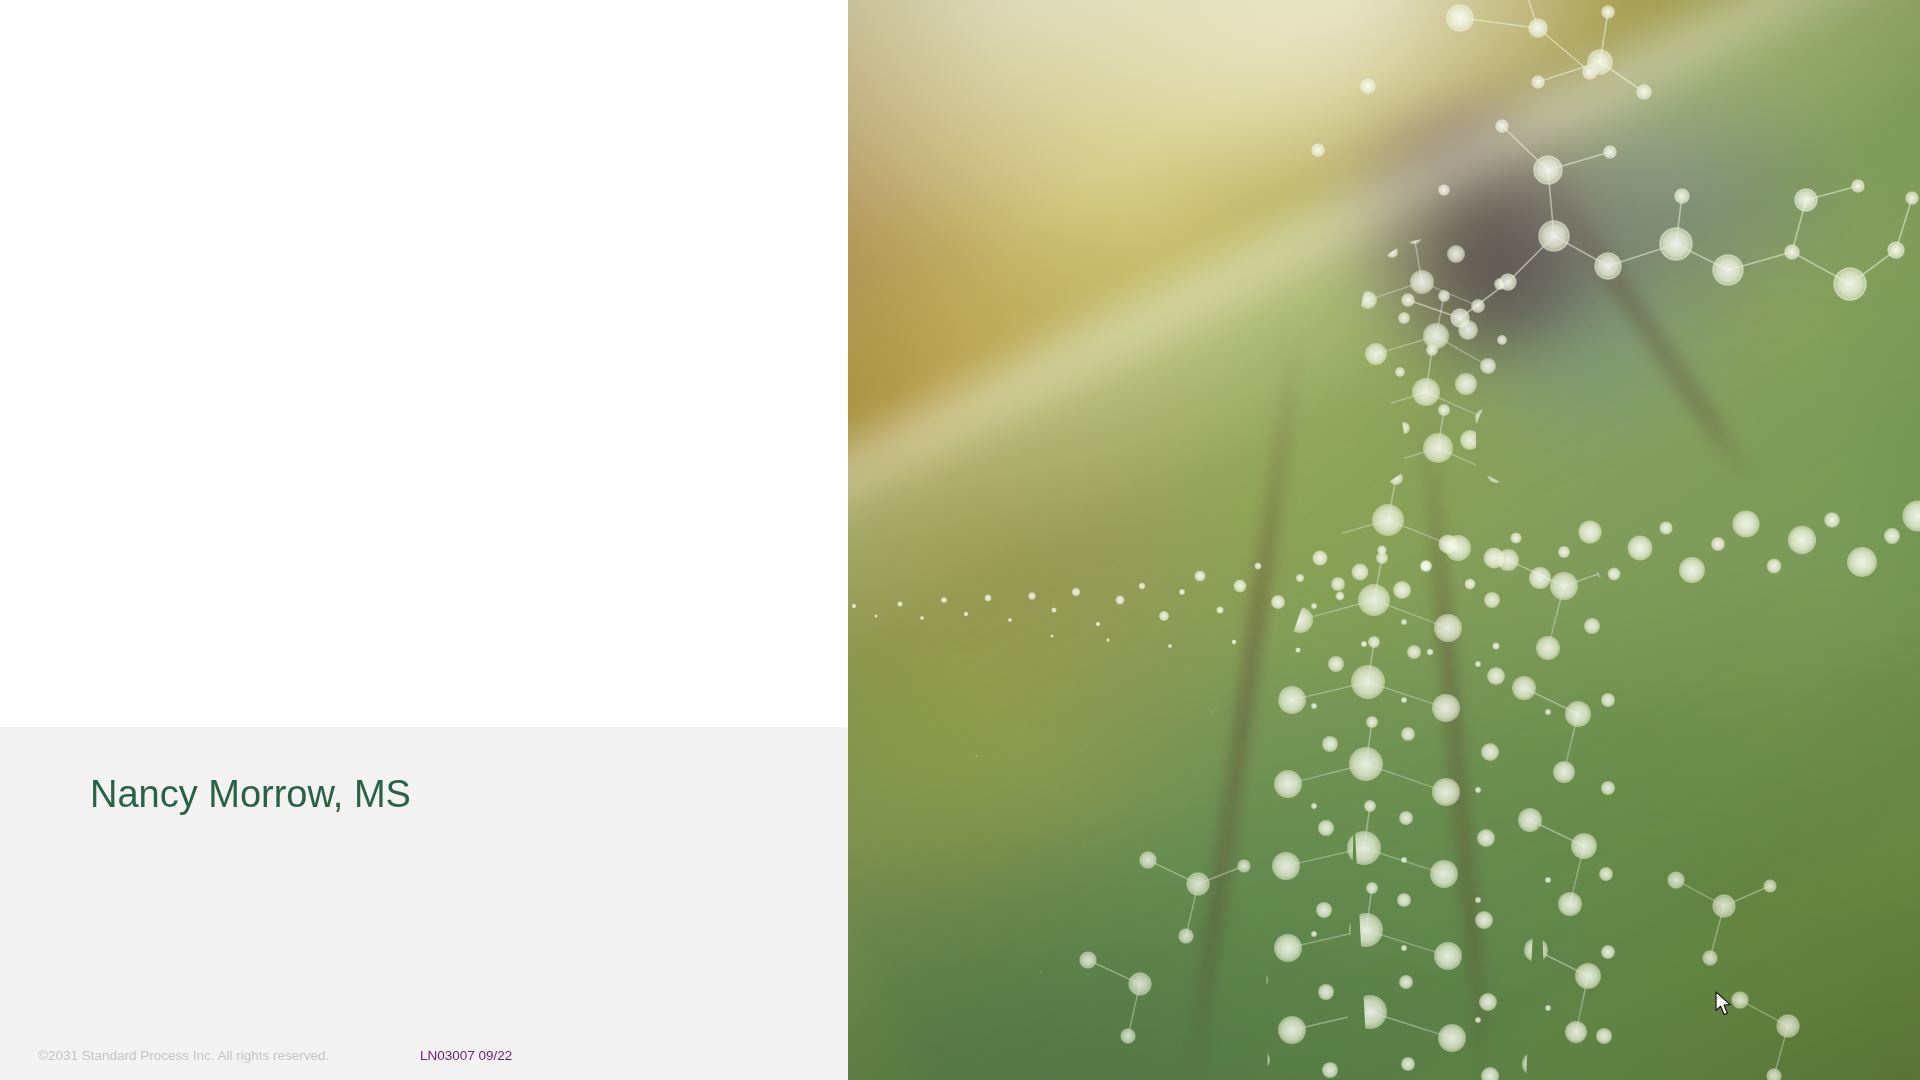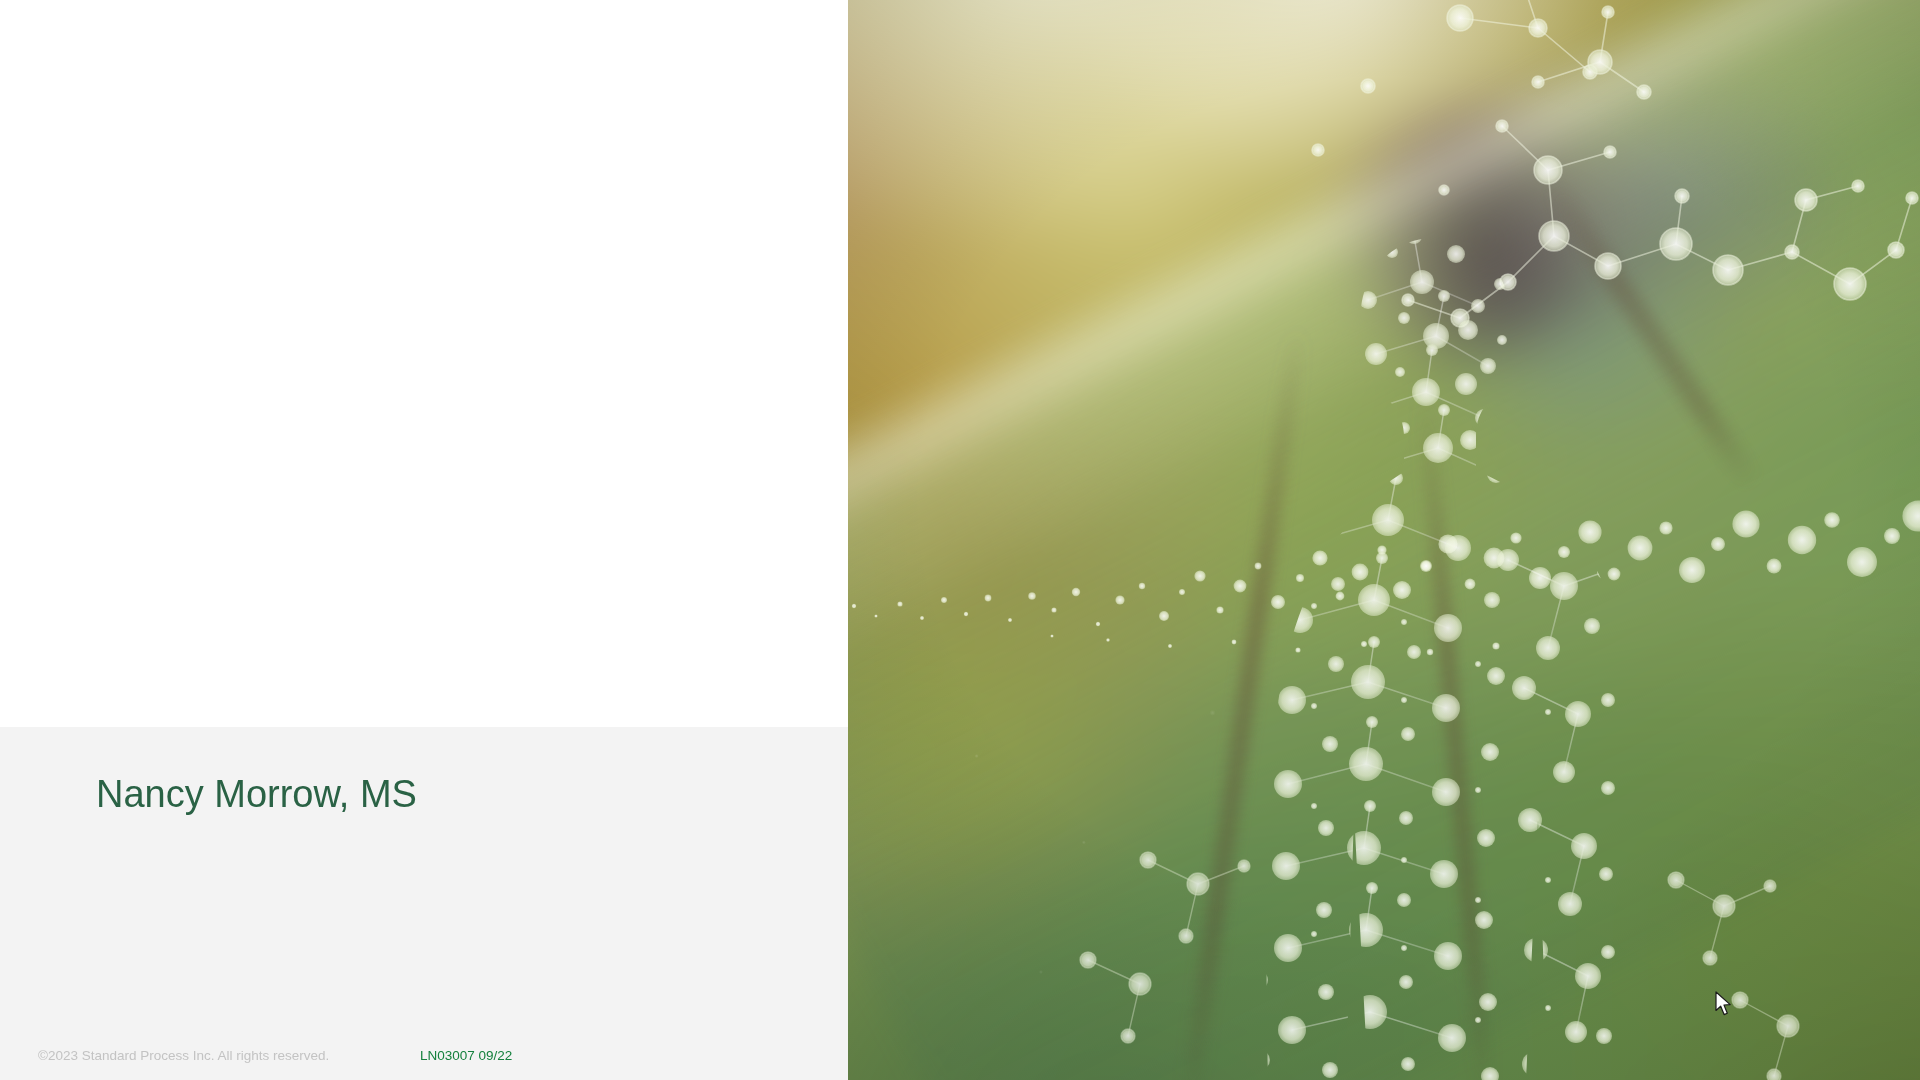--- a/index.html
+++ b/index.html
@@ -48,21 +48,21 @@
     font-size:68px;
     font-weight:400;
     line-height:94px;
     letter-spacing:-0.5px;
     color:#3b3b3b;
     white-space:nowrap;
   }
 
   .subtitle {
     position:absolute;
-    left:96px;
+    left:90px;
     top:773px;
     font-family:"Liberation Sans", sans-serif;
     font-size:38px;
     font-weight:400;
     letter-spacing:0px;
     color:#2a6245;
     white-space:nowrap;
   }
 
   .footer {
@@ -78,21 +78,21 @@
     font-size:13.5px;
     font-weight:400;
     color:#c3c3c3;
     white-space:nowrap;
   }
   .footer-code {
     position:absolute;
     left:382px; top:0;
     font-size:13.5px;
     font-weight:400;
-    color:#15803d;
+    color:#701a75;
     white-space:nowrap;
   }
 
   
   .photo-panel {
     position:absolute;
     left:848px; top:0;
     width:1072px;
     height:1080px;
     overflow:hidden;
@@ -538,21 +538,21 @@
     </div>
   </div>
 
   <div class="left-panel">
     <div class="lower-band"></div>
 
 
     <div class="subtitle">Nancy Morrow, MS</div>
 
     <div class="footer">
-      <span class="footer-copy">©2023 Standard Process Inc. All rights reserved.</span>
+      <span class="footer-copy">©2031 Standard Process Inc. All rights reserved.</span>
       <span class="footer-code">LN03007 09/22</span>
     </div>
   </div>
 
   <div class="cursor">
     <svg width="18" height="26" viewBox="0 0 18 26" aria-hidden="true">
       <polygon points="1,1 1,19.5 5.7,15.2 9.1,23.6 12.3,22.2 9,14 15.2,13.6" fill="#ffffff" stroke="#1b1b1b" stroke-width="1.2" stroke-linejoin="round"></polygon>
     </svg>
   </div>
 

